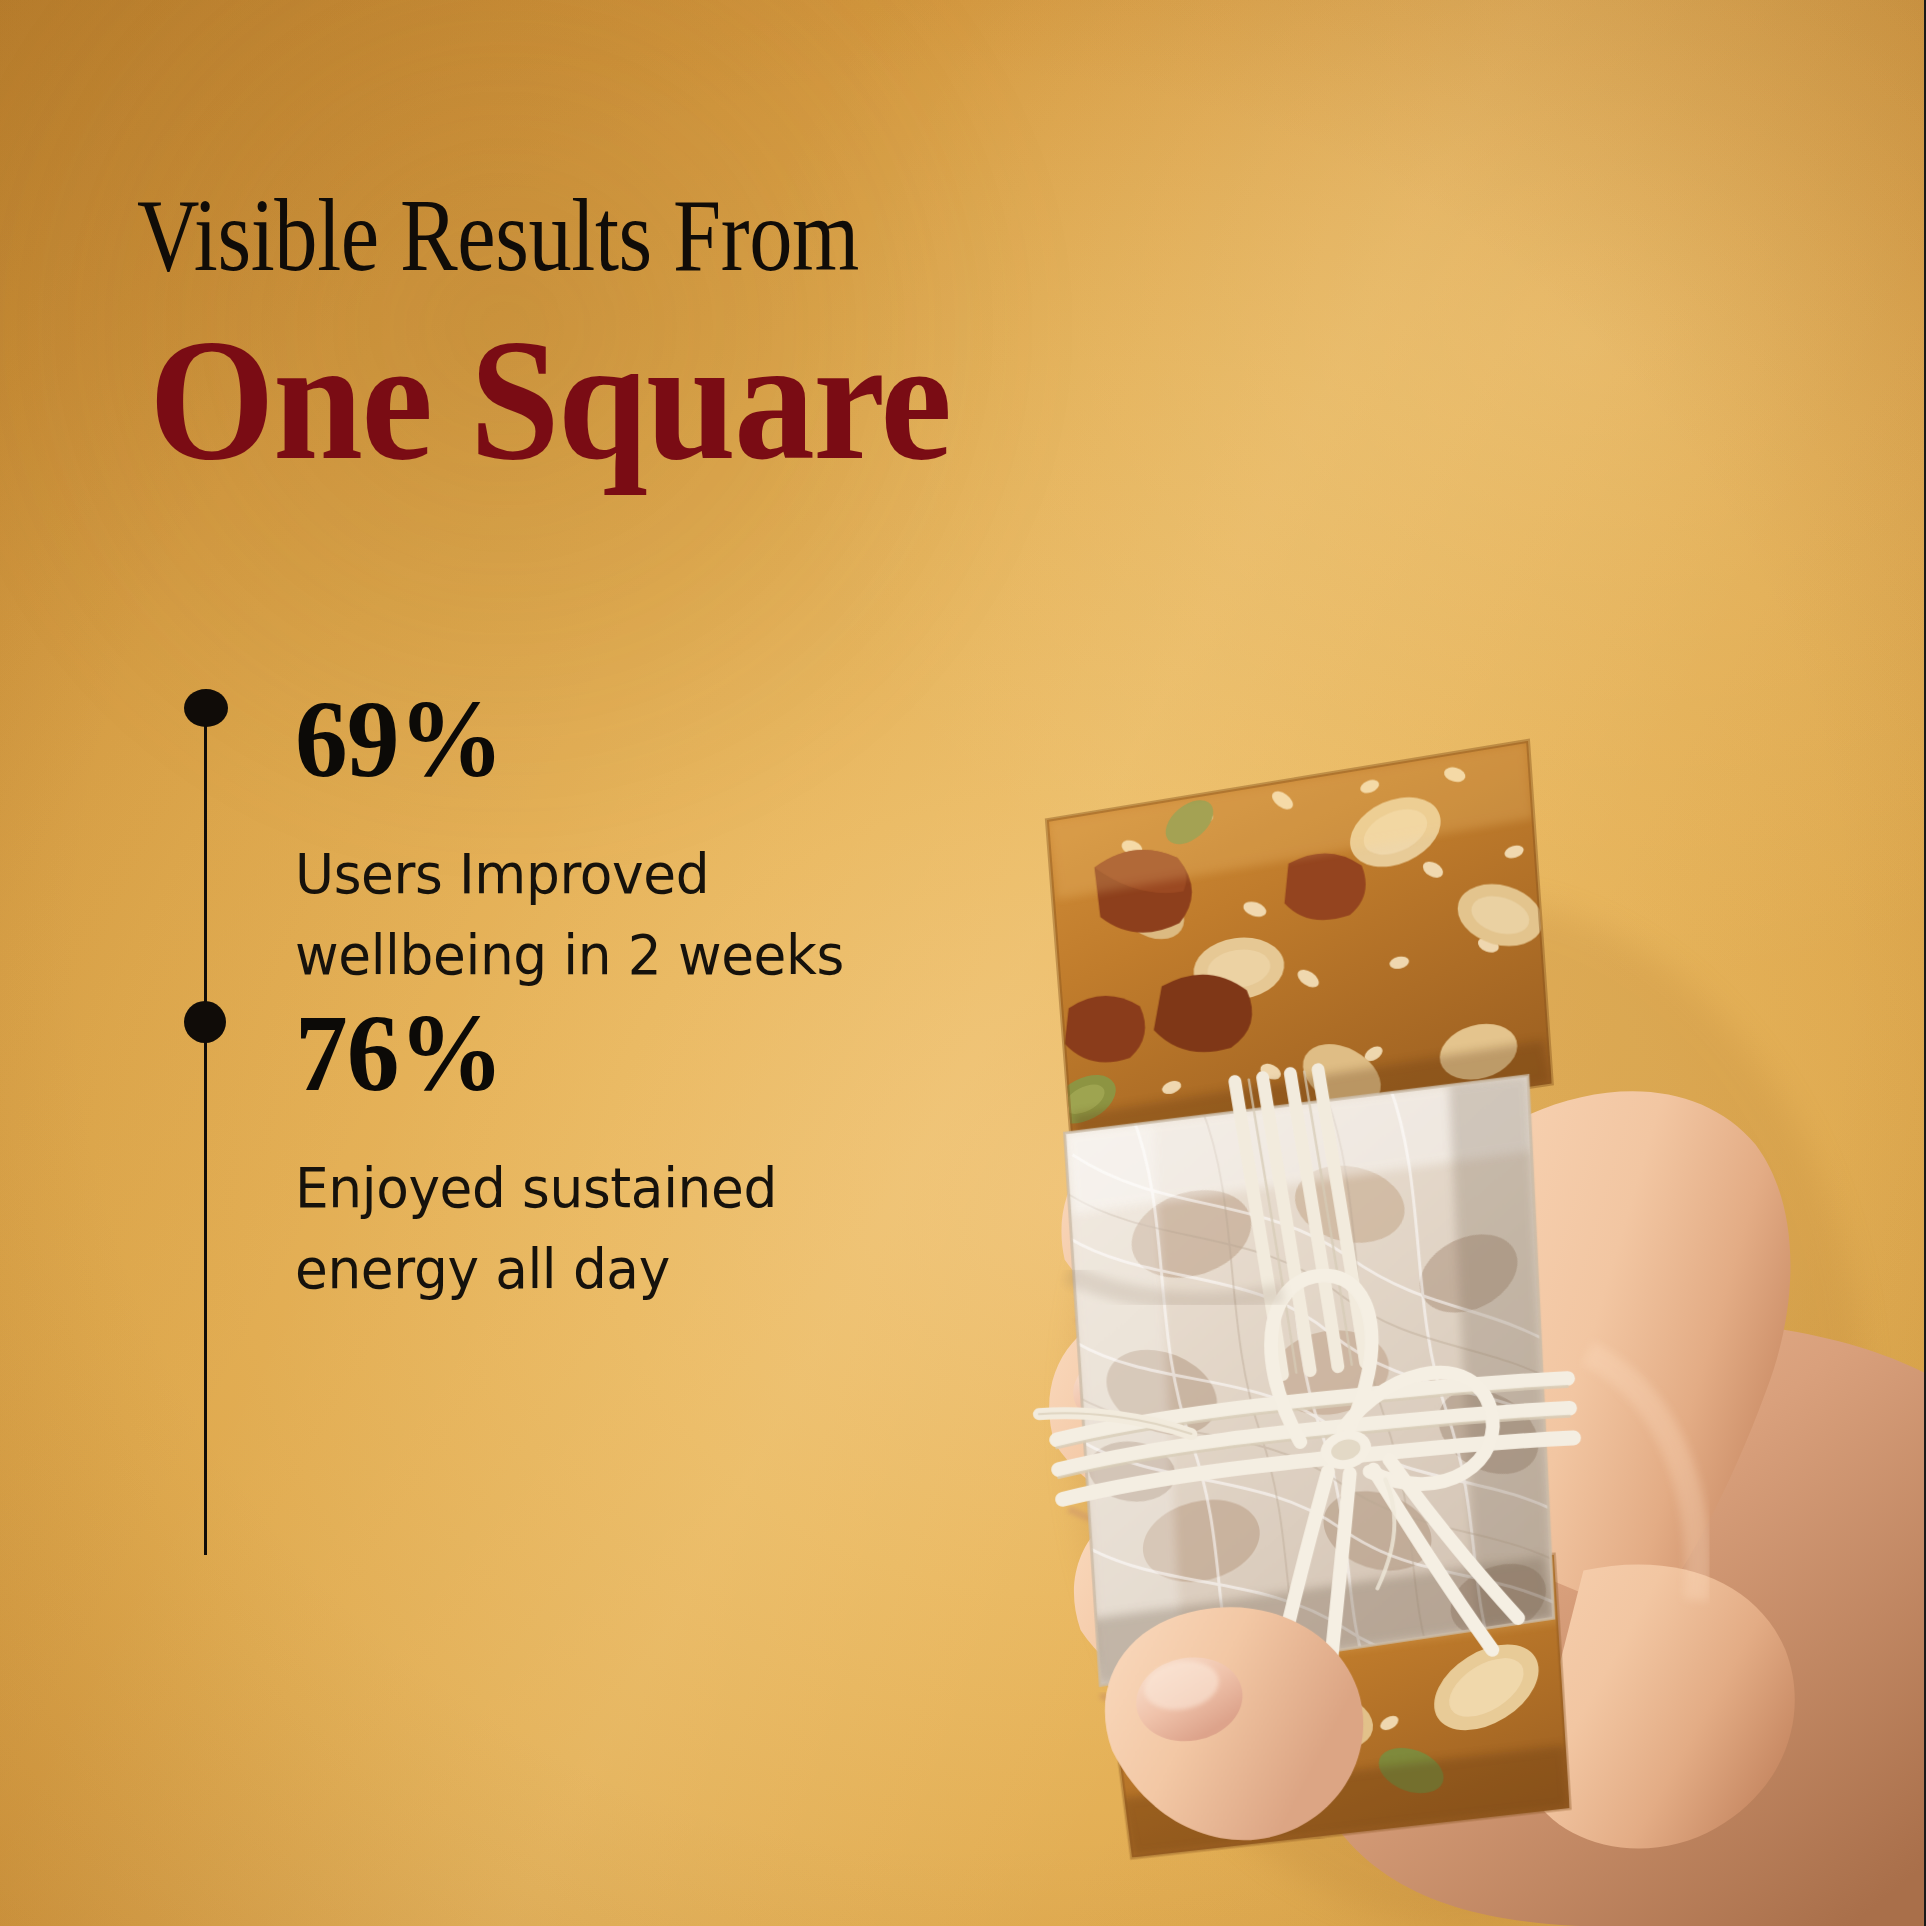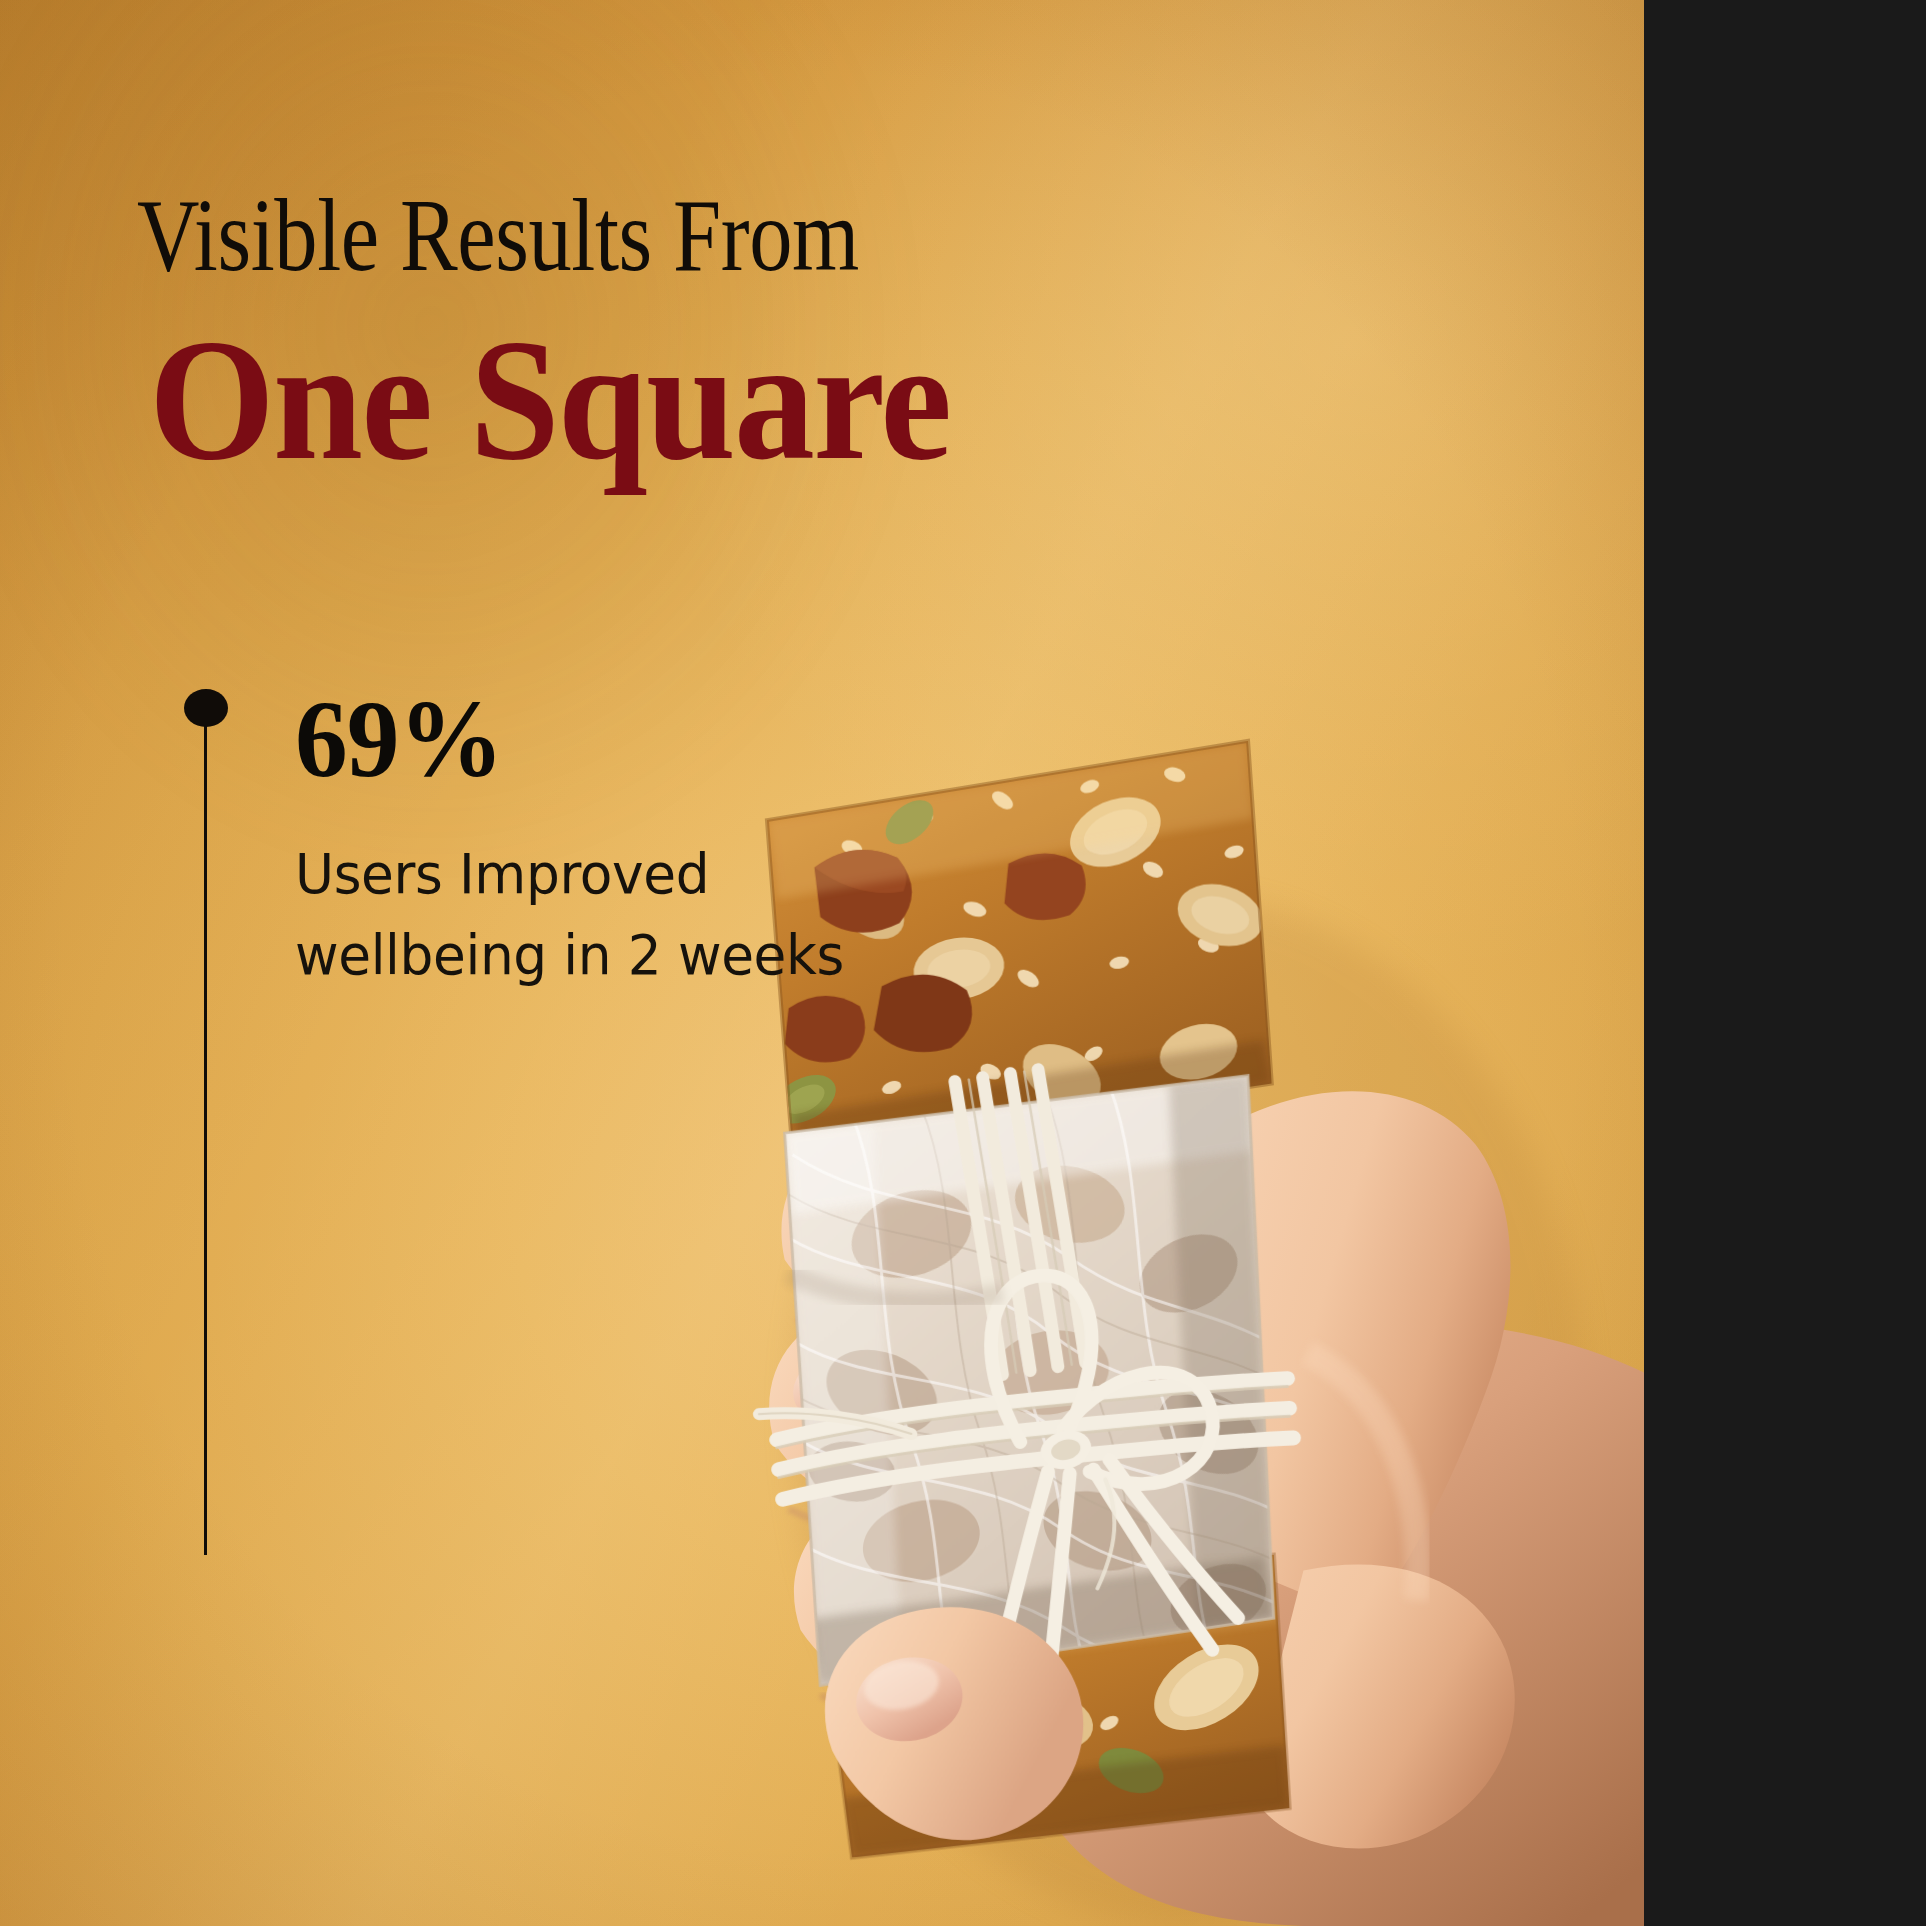--- a/index.html
+++ b/index.html
@@ -5,21 +5,21 @@
 <style>
   html, body {
     margin: 0;
     padding: 0;
     background: #1a1a1a;
   }
   * { box-sizing: border-box; }
 
   .poster {
     position: relative;
-    width: 1644px;
+    width: 1924px;
     height: 1927px;
     overflow: hidden;
     font-family: "Liberation Sans", sans-serif;
     background: #fef9c3;
     text-decoration: underline;
   }
 
   
   .bg-base {
     position: absolute;
@@ -445,18 +445,26 @@
 
       <div class="stat stat-2">
         <span class="bullet"></span>
         <div class="stat-value">69%</div>
         <div class="stat-desc">
           <span>Users Improved</span>
           <span>wellbeing in 2 weeks</span>
         </div>
       </div>
 
+      <div class="stat stat-3">
+        <span class="bullet"></span>
+        <div class="stat-value">76%</div>
+        <div class="stat-desc">
+          <span>Enjoyed sustained</span>
+          <span>energy all day</span>
+        </div>
+      </div>
 
     </div>
   </div>
 
 </div>
 
 
 </body></html>

